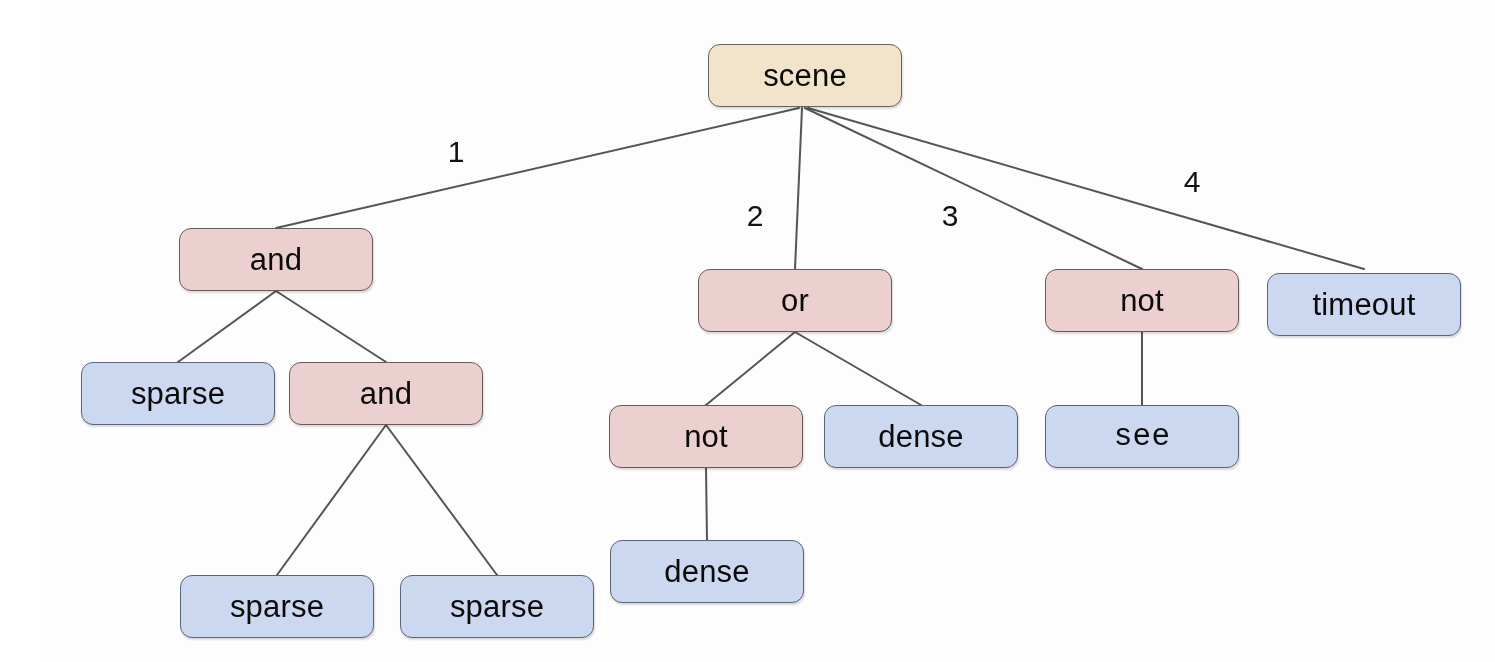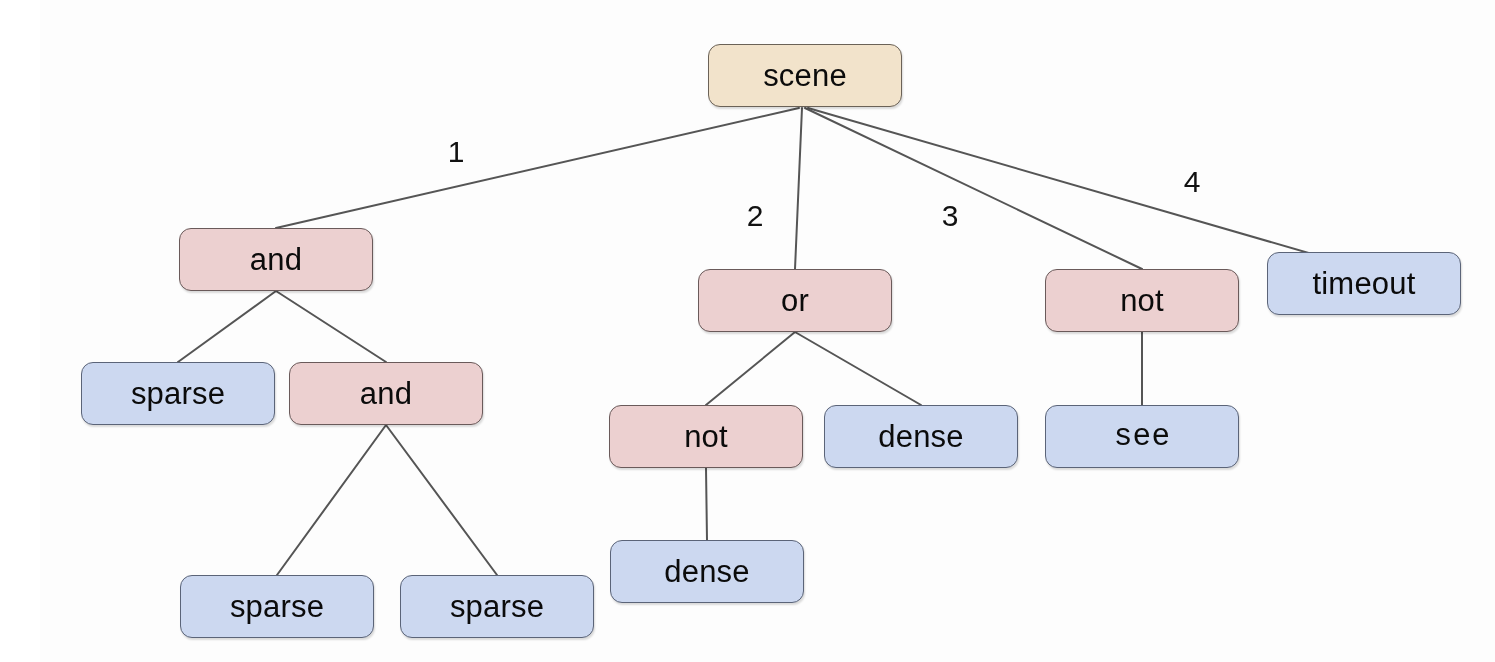--- a/index.html
+++ b/index.html
@@ -86,21 +86,21 @@
       </div>
       <div class="node op" style="left: 139px; top: 228px;">
         <span class="label">and</span>
       </div>
       <div class="node op" style="left: 658px; top: 269px;">
         <span class="label">or</span>
       </div>
       <div class="node op" style="left: 1005px; top: 269px;">
         <span class="label">not</span>
       </div>
-      <div class="node leaf" style="left: 1227px; top: 252px;">
+      <div class="node leaf" style="left: 1227px; top: 273px;">
         <span class="label">timeout</span>
       </div>
       <div class="node leaf" style="left: 41px; top: 362px;">
         <span class="label">sparse</span>
       </div>
       <div class="node op" style="left: 249px; top: 362px;">
         <span class="label">and</span>
       </div>
       <div class="node op" style="left: 569px; top: 405px;">
         <span class="label">not</span>

